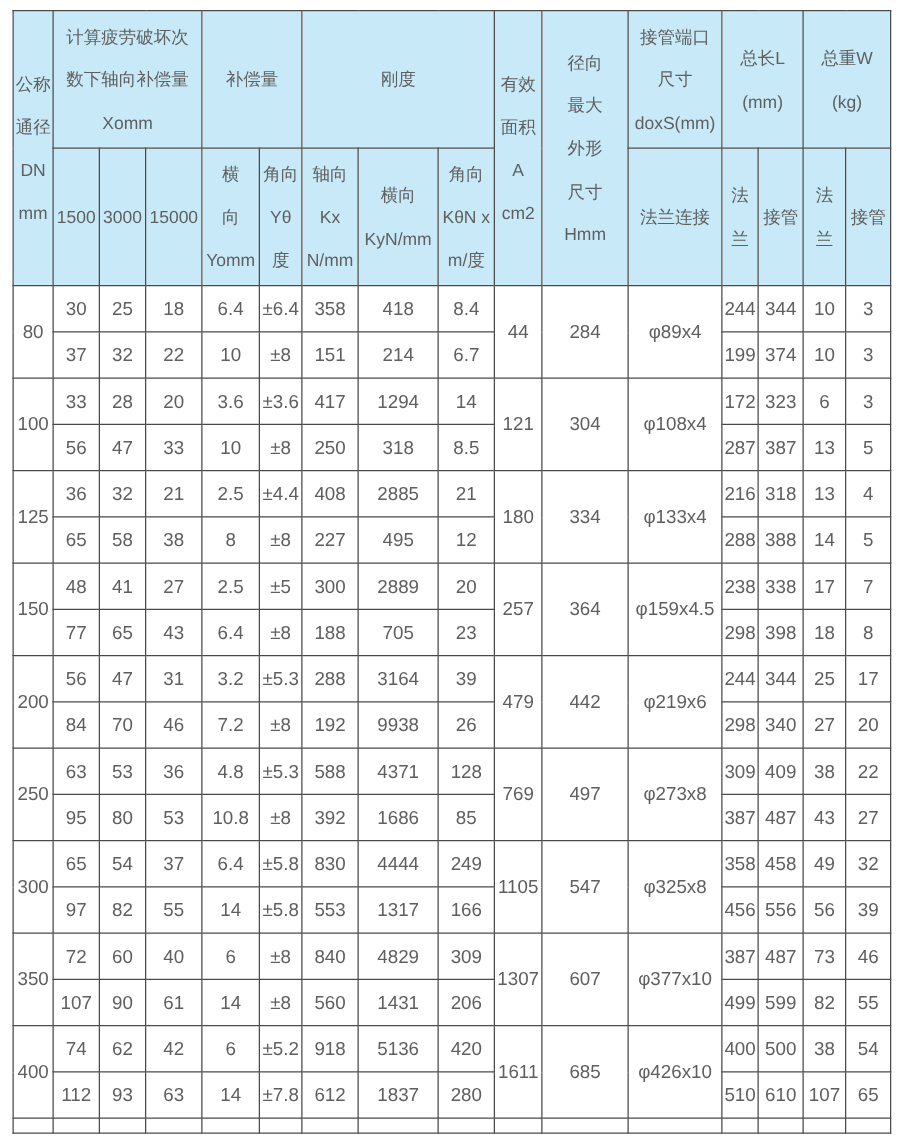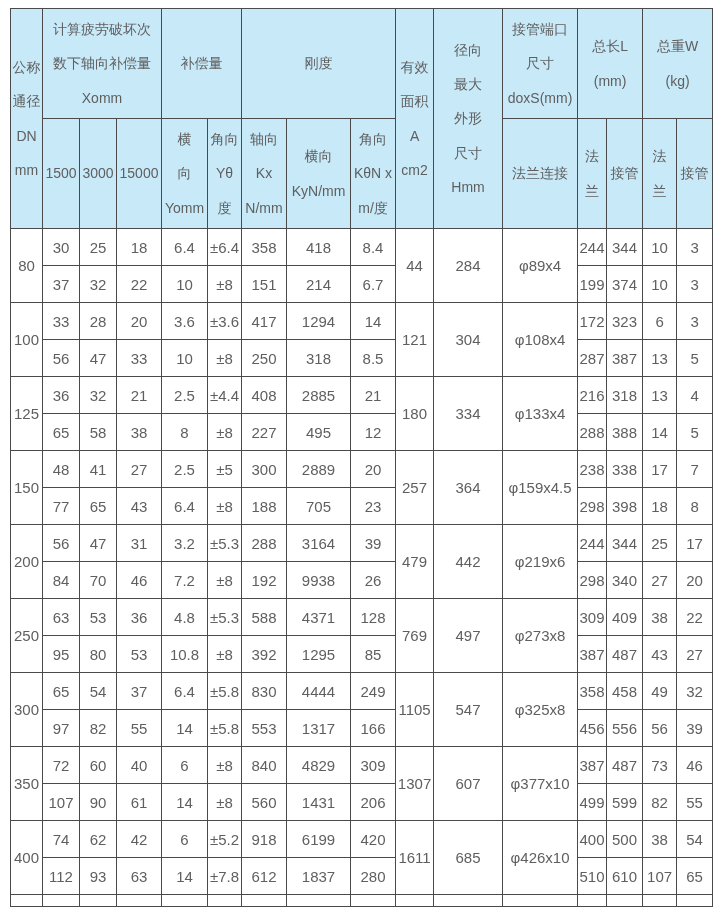--- a/index.html
+++ b/index.html
@@ -295,21 +295,21 @@
           <td>38</td>
           <td>22</td>
         </tr>
         <tr>
           <td>95</td>
           <td>80</td>
           <td>53</td>
           <td>10.8</td>
           <td>±8</td>
           <td>392</td>
-          <td>1295</td>
+          <td>1686</td>
           <td>85</td>
           <td>387</td>
           <td>487</td>
           <td>43</td>
           <td>27</td>
         </tr>
         <tr>
           <td rowspan="2">300</td>
           <td>65</td>
           <td>54</td>
@@ -374,21 +374,21 @@
           <td>55</td>
         </tr>
         <tr>
           <td rowspan="2">400</td>
           <td>74</td>
           <td>62</td>
           <td>42</td>
           <td>6</td>
           <td>±5.2</td>
           <td>918</td>
-          <td>6199</td>
+          <td>5136</td>
           <td>420</td>
           <td rowspan="2">1611</td>
           <td rowspan="2">685</td>
           <td rowspan="2">φ426x10</td>
           <td>400</td>
           <td>500</td>
           <td>38</td>
           <td>54</td>
         </tr>
         <tr>

